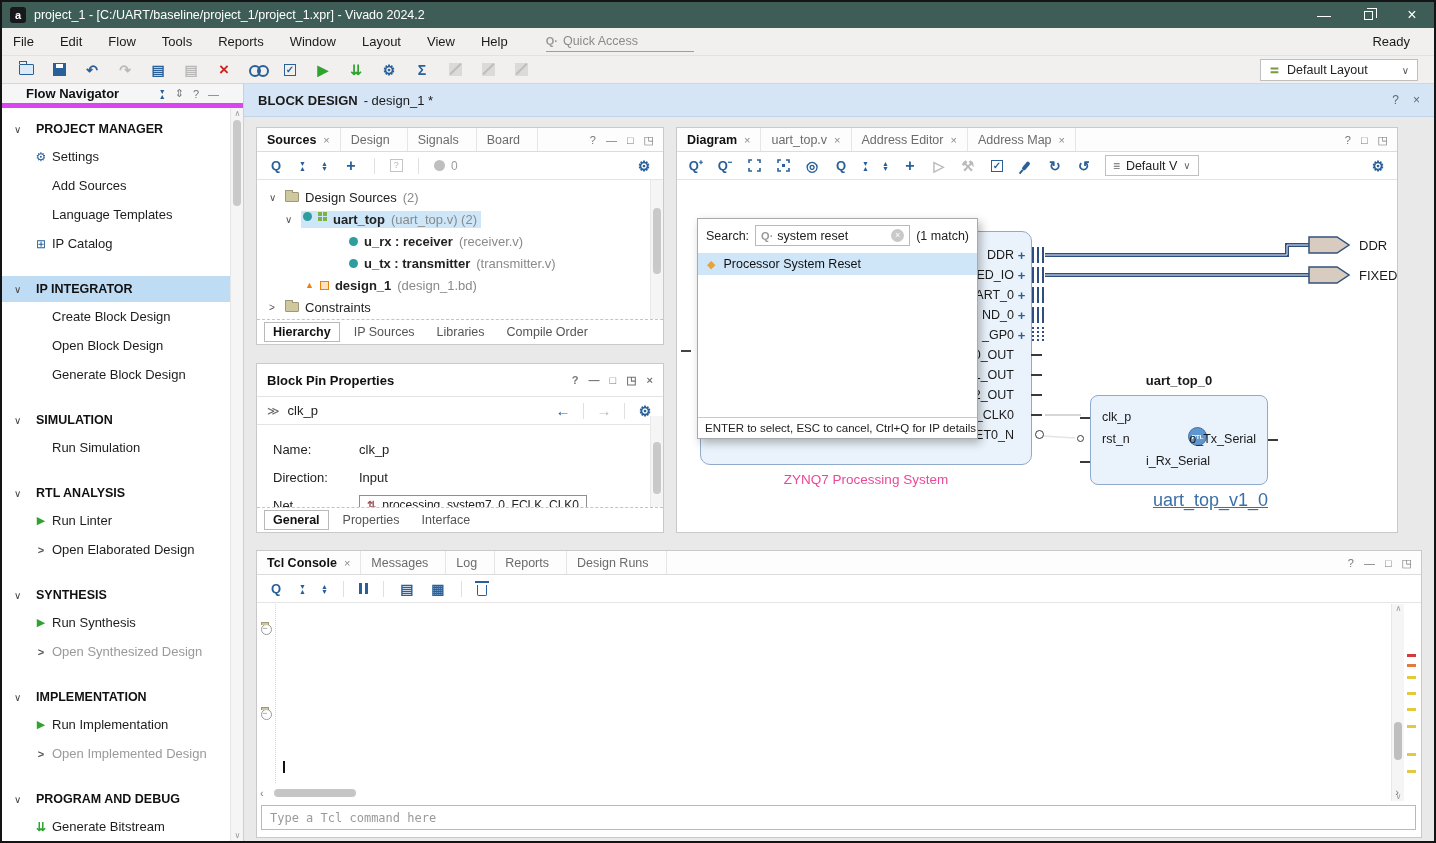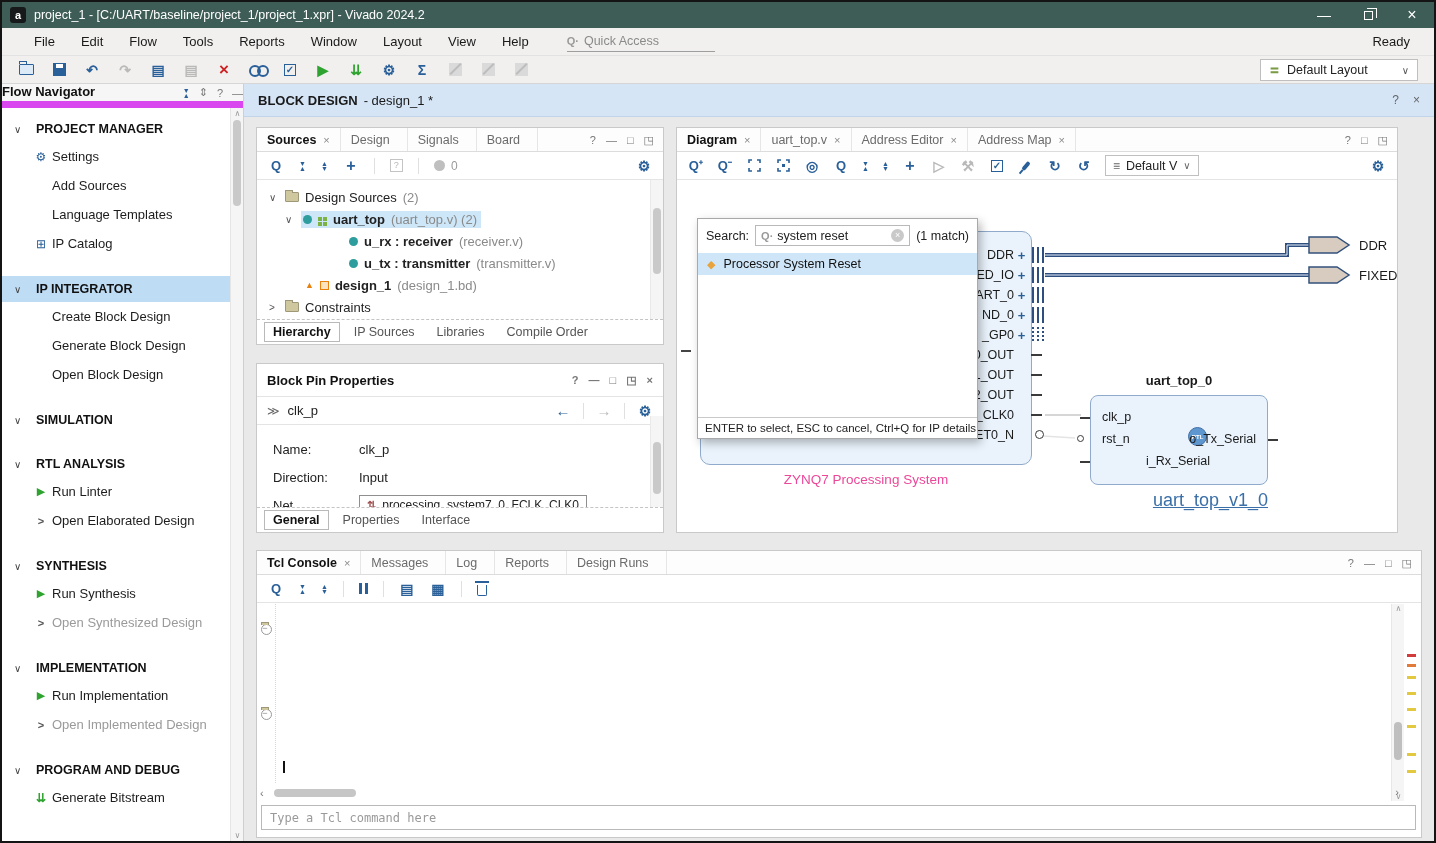--- a/index.html
+++ b/index.html
@@ -6,21 +6,21 @@
 html,body{background:#888;}
 .window{position:relative;width:1436px;height:843px;border:2px solid #141414;background:#ECECEC;overflow:hidden;}
 
 .titlebar{height:26px;background:#3E5D56;display:flex;align-items:center;color:#fff;font-size:12.5px;padding-left:8px;}
 .logo{width:16px;height:16px;background:#17181A;border-radius:3px;color:#fff;font-weight:bold;font-size:11px;line-height:16px;text-align:center;margin-right:8px;}
 .wctrl{margin-left:auto;display:flex;align-items:center;height:100%;}
 .wbtn{width:44px;height:100%;display:flex;align-items:center;justify-content:center;color:#fff;font-size:14px;}
 .wrestore{width:9px;height:9px;border:1.5px solid #fff;position:relative;}
 .wrestore::before{content:"";position:absolute;top:-4px;left:2px;width:9px;height:9px;border:1.5px solid #fff;border-left:none;border-bottom:none;}
 
-.menubar{height:28px;background:#F1F0EF;display:flex;align-items:center;gap:26px;padding-left:32px;font-size:13px;color:#1a1a1a;border-bottom:1px solid #E2E2E2;position:relative;}
+.menubar{height:28px;background:#F1F0EF;display:flex;align-items:center;gap:26px;padding-left:11px;font-size:13px;color:#1a1a1a;border-bottom:1px solid #E2E2E2;position:relative;}
 .qa{display:flex;align-items:center;gap:5px;width:148px;border-bottom:1px solid #9E9E9E;color:#8a8a8a;font-size:12.5px;height:20px;margin-left:12px;}
 .qico{color:#999;font-size:11px;font-weight:bold;}
 .ready{position:absolute;right:24px;color:#1a1a1a;}
 .toolbar{height:28px;background:#F1F0EF;display:flex;align-items:center;gap:17px;padding-left:16px;border-bottom:1px solid #D6D6D6;position:relative;}
 .ic{display:inline-flex;align-items:center;justify-content:center;min-width:16px;height:16px;color:#2A6099;font-weight:bold;font-size:14px;line-height:16px;}
 .ic.green{color:#2FA32F;}.ic.red{color:#CC2222;font-size:17px;}.ic.gray{color:#B9B9B9;}
 .ofold{width:15px;height:11px;border:1.6px solid #2A6099;border-radius:1px;position:relative;background:#DCEAF8;}
 .ofold::before{content:"";position:absolute;top:-4px;left:-1px;width:6px;height:2px;border:1.6px solid #2A6099;border-bottom:none;}
 .fsave{width:13px;height:13px;background:#2A6099;position:relative;}
 .fsave::before{content:"";position:absolute;top:1px;left:3px;right:3px;height:4px;background:#fff;}
@@ -29,21 +29,21 @@
 .bino::before{left:0;}.bino::after{left:8px;}
 .chk{width:12px;height:12px;border:1.6px solid #2A6099;color:#2A6099;font-size:10px;line-height:10px;text-align:center;font-weight:bold;}
 .distool{width:13px;height:13px;background:#DADADA;position:relative;}
 .distool::after{content:"";position:absolute;left:-1px;right:-1px;top:5px;height:2px;background:#BDBDBD;transform:rotate(-45deg);}
 .layoutsel{position:absolute;right:16px;top:3px;height:22px;width:158px;background:#fff;border:1px solid #BFBFBF;display:flex;align-items:center;gap:7px;padding:0 8px;font-size:12.5px;color:#222;}
 .layoutsel .menuglyph{color:#7A9A44;font-size:11px;}
 .layoutsel .dd{margin-left:auto;color:#555;font-size:10px;}
 
 .main{display:flex;height:757px;}
 .flownav{width:242px;background:#fff;border-right:1px solid #CFCFCF;position:relative;overflow:hidden;}
-.fnhead{height:24px;background:#F6F6F6;border-bottom:7px solid #d946ef;display:flex;padding:0 0;font-weight:bold;font-size:13px;color:#111;}
+.fnhead{height:24px;background:#F6F6F6;border-bottom:5px solid #d946ef;display:flex;align-items:center;padding:0 24px;font-weight:bold;font-size:13px;color:#111;}
 .fnhicons{margin-left:auto;display:flex;gap:9px;align-items:center;color:#777;font-size:11px;font-weight:normal;}
 .fnbody{padding-top:6px;}
 .fn-sec{height:26px;display:flex;align-items:center;padding-left:12px;font-weight:bold;font-size:12.5px;color:#111;margin-top:18px;}
 .fn-sec:first-child{margin-top:2px;}
 .fn-sec .chev{width:22px;color:#444;font-size:10px;font-weight:normal;}
 .fn-sec.sel{background:#BFDCF5;}
 .fn-item{height:29px;display:flex;align-items:center;padding-left:30px;font-size:13px;color:#1d1d1d;}
 .fn-item .fico{width:18px;text-align:center;margin-right:2px;font-size:12px;}
 .fn-item.dis{color:#9A9A9A;}
 .fico.gear{color:#2A6099;}.fico.play{color:#2FA32F;font-size:11px;}.fico.chevr{color:#555;font-weight:bold;font-size:11px;}
@@ -80,21 +80,21 @@
 .tree{padding-top:6px;font-size:13px;color:#222;}
 .trow{height:22px;display:flex;align-items:center;gap:6px;white-space:nowrap;}
 .tchev{color:#555;font-size:10px;width:10px;}
 .fold{width:14px;height:10px;background:#CFC89F;border:1px solid #9E9878;border-radius:1px;position:relative;flex:0 0 auto;}
 .fold::before{content:"";position:absolute;top:-3px;left:-1px;width:6px;height:2px;background:#CFC89F;border:1px solid #9E9878;border-bottom:none;}
 .tdot{width:9px;height:9px;border-radius:50%;background:#2D9D9D;flex:0 0 auto;}
 .mod{width:4px;height:4px;background:#7CB342;box-shadow:5px 0 #7CB342,0 5px #7CB342,5px 5px #7CB342;margin-right:5px;flex:0 0 auto;}
 .triad{color:#E8820C;font-size:9px;}
 .bdsq{width:9px;height:9px;border:1.5px solid #E8820C;background:#FBE3C0;flex:0 0 auto;}
 .suffix{color:#8a8a8a;}
-.selband{background:#CDE6F8;display:flex;align-items:center;gap:6px;padding:1px 4px 1px 2px;}
+.selband{background:#CDE6F8;display:flex;align-items:flex-start;gap:6px;padding:1px 4px 1px 2px;}
 .btabs{position:absolute;left:0;right:0;bottom:0;height:25px;border-top:1px dashed #C4C4C4;display:flex;align-items:center;gap:6px;padding:0 7px;font-size:12.5px;color:#555;background:#fff;}
 .btab{padding:2px 8px;}
 .btab.active{font-weight:bold;border:1px solid #B9B9B9;color:#111;}
 .pscroll{position:absolute;right:0;width:13px;background:#F5F5F5;border-left:1px solid #E9E9E9;}
 .pscroll .thumb{position:absolute;left:2px;width:8px;background:#C9C9C9;border-radius:5px;}
 
 .phead{height:24px;display:flex;align-items:center;padding:16px 10px;font-weight:bold;font-size:13px;color:#111;border-bottom:1px solid #E4E4E4;}
 .subhd{height:28px;display:flex;align-items:center;gap:8px;padding:0 10px;font-size:13px;color:#222;border-bottom:1px solid #E4E4E4;}
 .bppgrid{padding:10px 0 0 16px;font-size:13px;color:#222;}
 .bpprow{display:flex;height:28px;align-items:center;}
@@ -268,30 +268,34 @@
         <div class="fn-sec sel">
             <span class="chev">∨</span>
             <span>IP INTEGRATOR</span>
           </div>
         <div class="fn-item">
             <span class="fico"></span>
             <span>Create Block Design</span>
           </div>
         <div class="fn-item">
             <span class="fico"></span>
+            <span>Open Block Design</span>
+          </div>
+        <div class="fn-item">
+            <span class="fico"></span>
             <span>Generate Block Design</span>
-          </div>
-        <div class="fn-item">
-            <span class="fico"></span>
-            <span>Open Block Design</span>
           </div>
 
         <div class="fn-sec">
             <span class="chev">∨</span>
             <span>SIMULATION</span>
+          </div>
+        <div class="fn-item">
+            <span class="fico"></span>
+            <span>Run Simulation</span>
           </div>
 
         <div class="fn-sec">
             <span class="chev">∨</span>
             <span>RTL ANALYSIS</span>
           </div>
         <div class="fn-item">
             <span class="fico play">▶</span>
             <span>Run Linter</span>
           </div>

